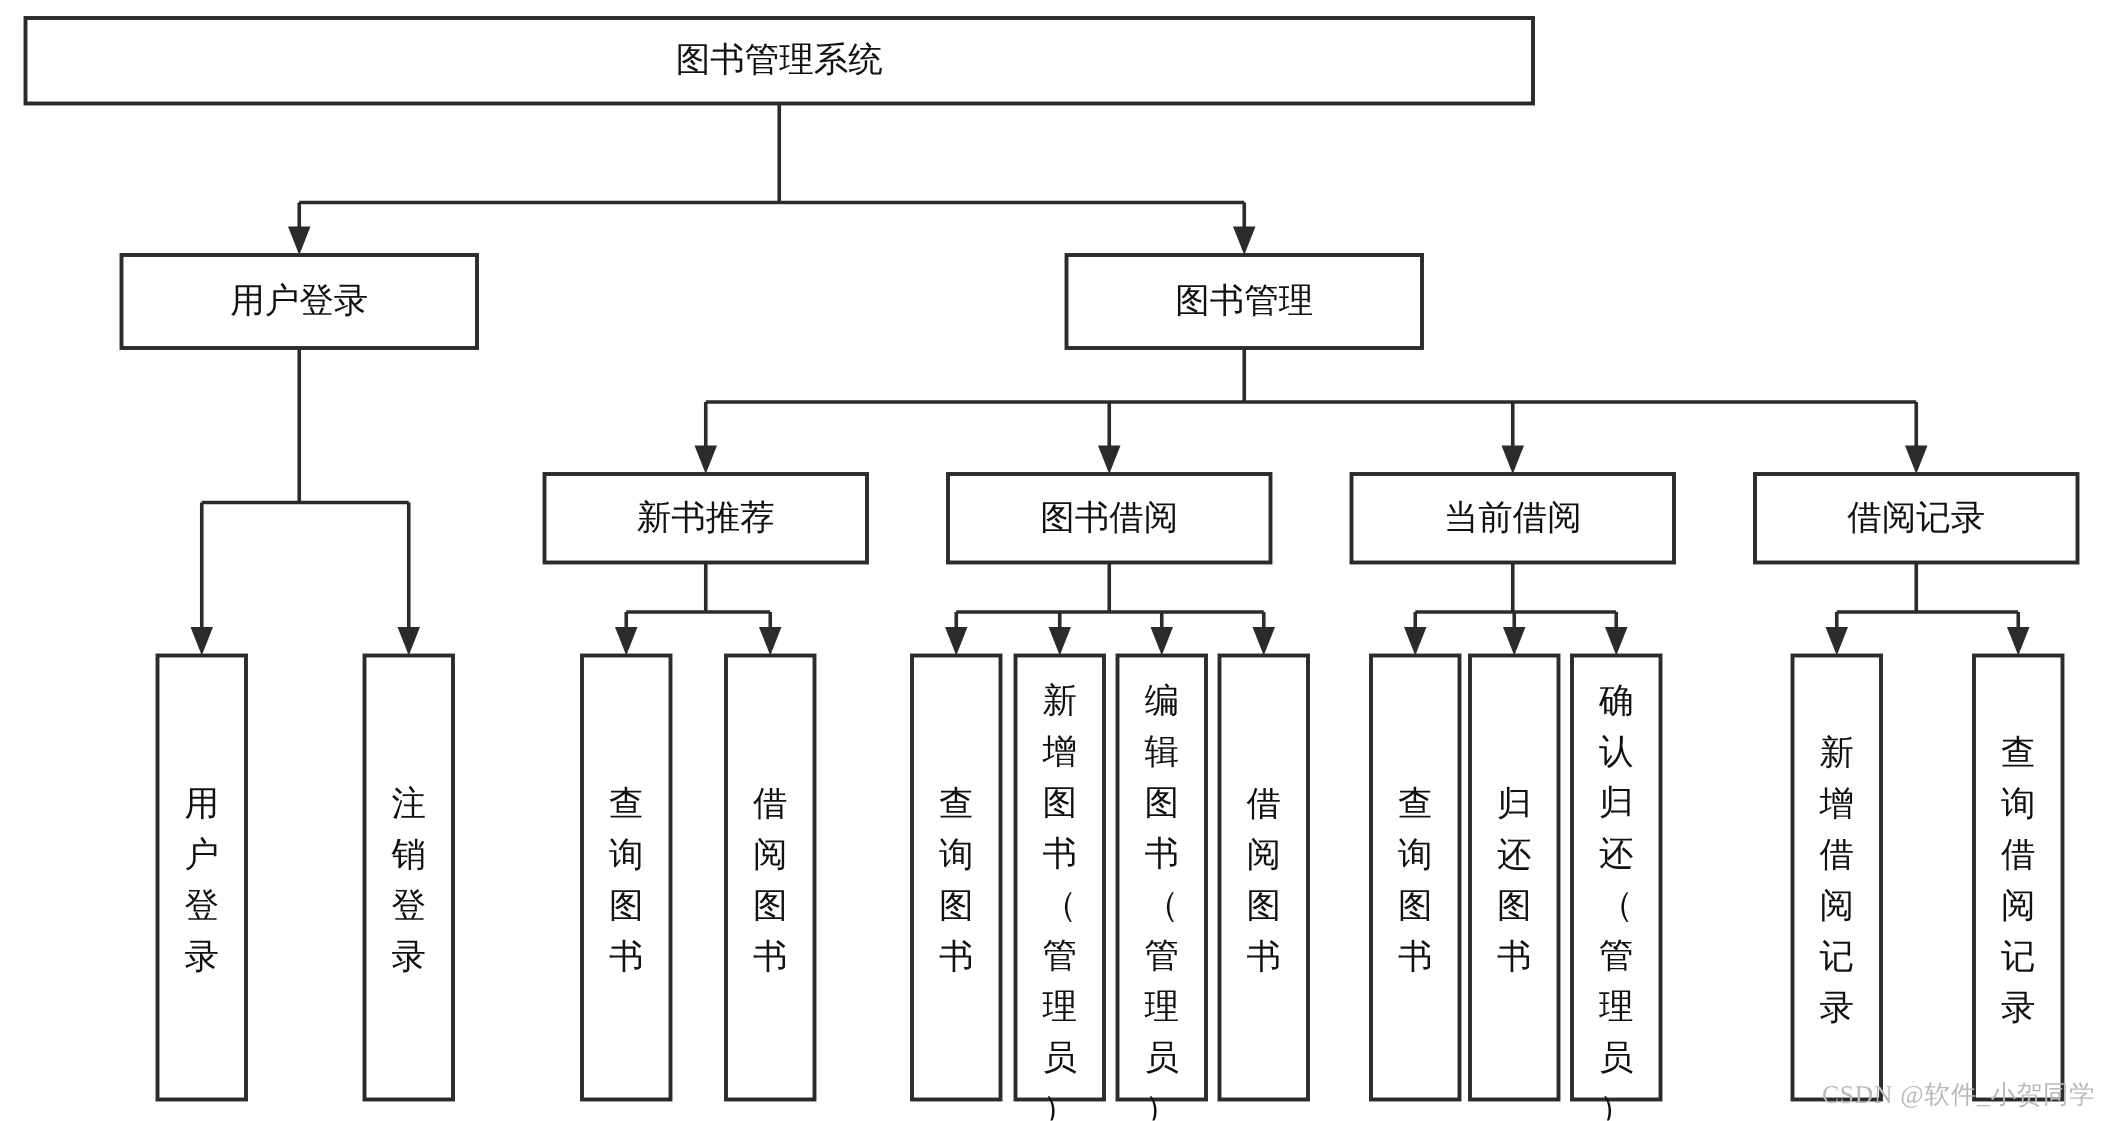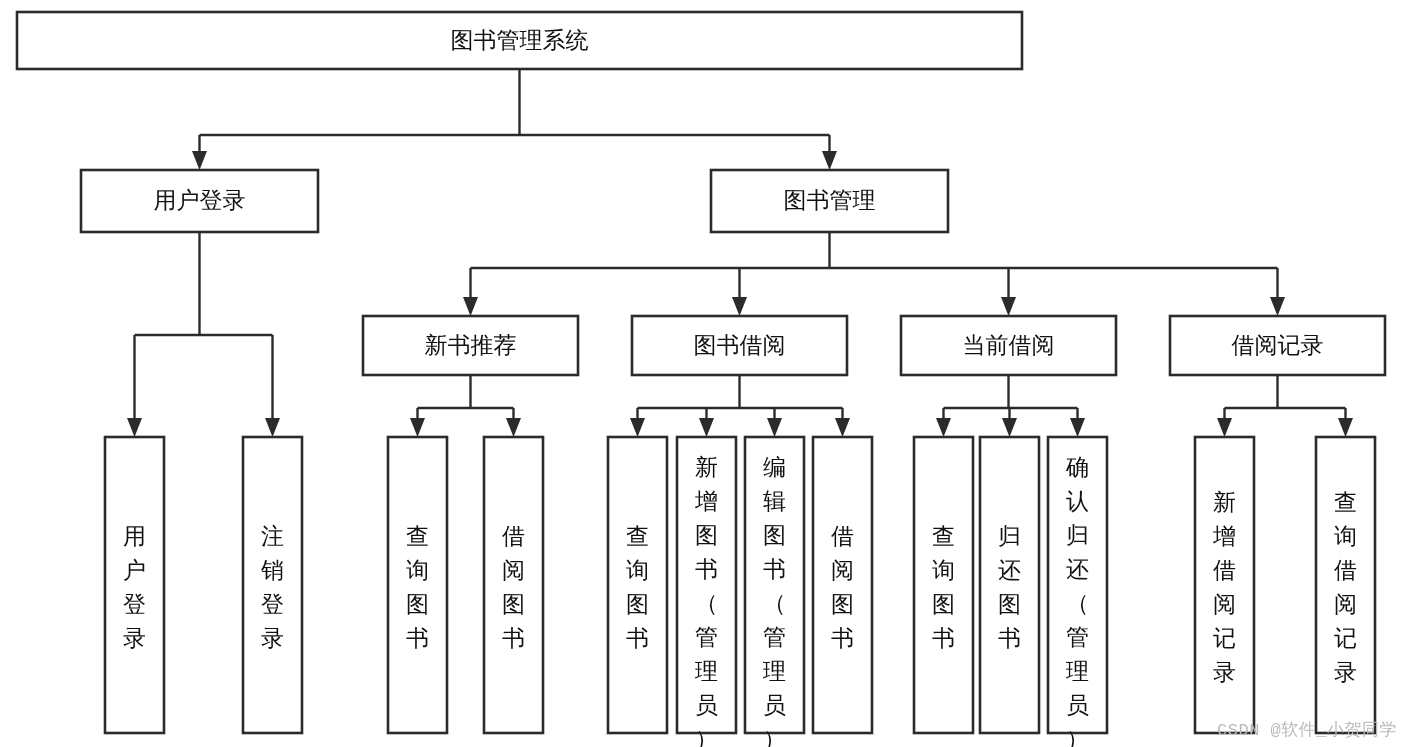--- a/index.html
+++ b/index.html
@@ -44,21 +44,21 @@
   .node-label-v {
     font-family: "Liberation Sans", "DejaVu Sans", sans-serif;
     font-size: 23px;
     fill: #111111;
     text-anchor: middle;
   }
   .watermark {
     position: absolute;
     right: 8px;
     bottom: 6px;
-    font-family: Liberation Mono, monospace;
+    font-family: Liberation Serif, serif;
     font-size: 17px;
     color: #b9b9b9;
     letter-spacing: 0.5px;
     white-space: nowrap;
     pointer-events: none;
   }
 </style>
 </head>
 <body>
 

